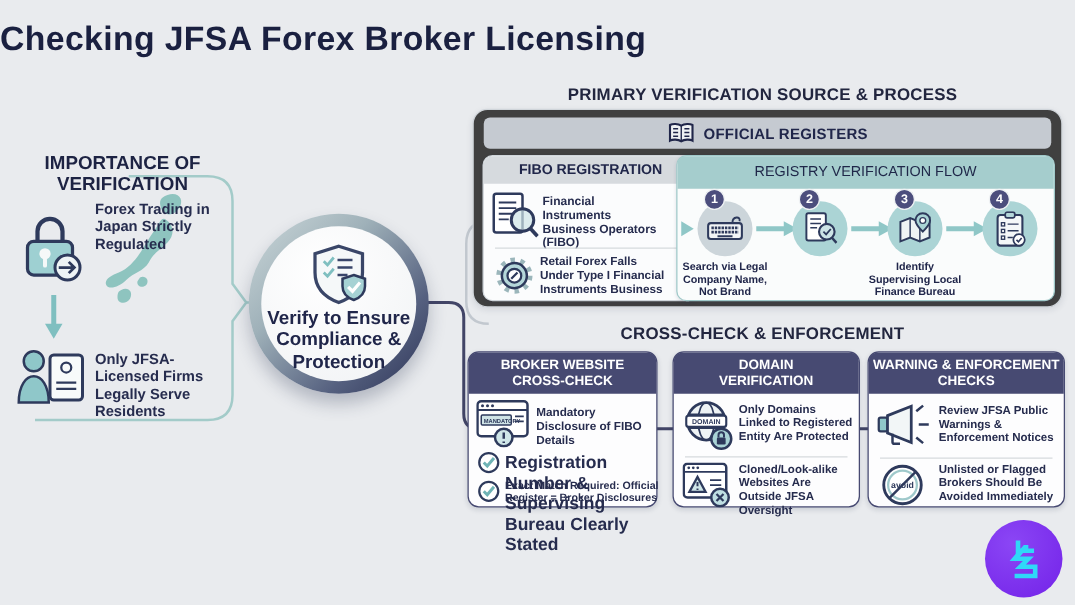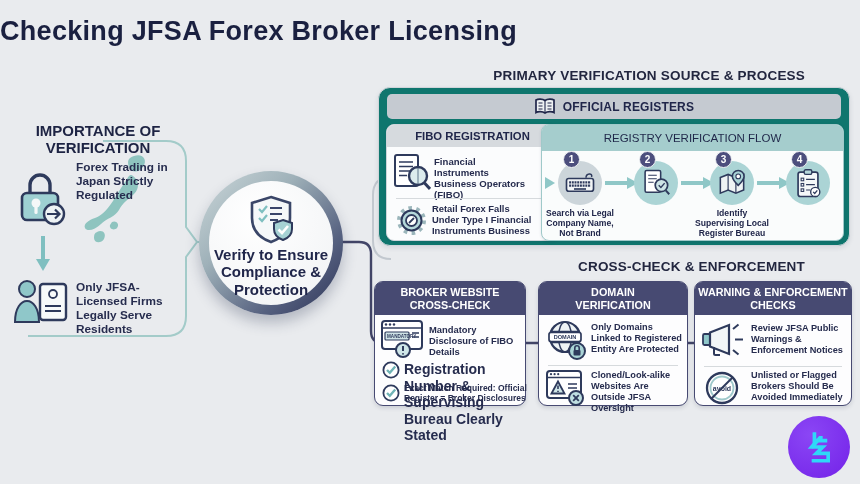--- a/index.html
+++ b/index.html
@@ -15,22 +15,22 @@
   .lp-text{font-size:11.8px;font-weight:bold;color:#262c4e;line-height:1.2}
 
   
   .ring{left:199px;top:171px;width:144px;height:144px;border-radius:50%;
     background:linear-gradient(135deg,#ccd8da 0%,#9fb1b9 35%,#55607f 72%,#2c3356 100%);
     box-shadow:0 8px 14px rgba(40,50,80,.28);z-index:2}
   .ring-in{position:absolute;inset:10px;border-radius:50%;background:radial-gradient(circle at 40% 30%,#ffffff,#f0f2f4);text-align:center}
   .ring-label{margin:2px auto 0;width:122px;font-size:15px;font-weight:bold;color:#20264a;line-height:1.15}
 
   
-  .sec-head{font-size:13.5px;font-weight:bold;color:#22263f;letter-spacing:.2px;text-align:right}
-  .panel{left:378px;top:87px;width:472px;height:159px;background:#0f766e;border:1.5px solid #d0d5da;border-radius:12px;
+  .sec-head{font-size:13.5px;font-weight:bold;color:#22263f;letter-spacing:.2px;text-align:center}
+  .panel{left:378px;top:87px;width:472px;height:159px;background:#404040;border:1.5px solid #d0d5da;border-radius:12px;
     box-shadow:0 2px 5px rgba(30,40,70,.10);z-index:2}
   .reg-bar{position:absolute;left:8px;top:6px;right:8px;height:25px;background:#c5cad1;border-radius:5px;
     display:flex;align-items:center;justify-content:center;gap:7px}
   .reg-bar span{font-size:12px;font-weight:bold;color:#20264a;letter-spacing:.2px}
   .fibo{position:absolute;left:7px;top:36px;width:173px;height:117px;background:#fbfcfd;border:1px solid #cfd5da;border-radius:8px;
     box-shadow:0 1px 3px rgba(30,40,70,.12)}
   .fibo-h{height:22px;background:#d6dade;border-radius:7px 7px 0 0;display:flex;align-items:center;justify-content:center;
     font-size:11.3px;font-weight:bold;color:#20264a}
   .flow{position:absolute;left:162px;top:36px;width:303px;height:117px;background:#fafcfc;border:1.5px solid #9fc9c9;border-radius:8px;
     box-shadow:0 1px 3px rgba(30,40,70,.12)}
@@ -188,21 +188,21 @@
 
       <div class="step-badge" style="left:173px;top:26px">3</div>
       <div class="step-circle" style="left:168px;top:36px">
         <svg width="28" height="28" viewBox="0 0 36 36">
           <path d="M3 11 L13 7 L23 11 L33 7 V27 L23 31 L13 27 L3 31 Z" fill="#eef3f4" stroke="#2e3a5c" stroke-width="2"></path>
           <path d="M13 7 V27 M23 11 V31" stroke="#2e3a5c" stroke-width="1.5"></path>
           <path d="M26 2 C30.5 2 33.5 5.5 33.5 9.5 C33.5 13.5 26 21 26 21 C26 21 18.5 13.5 18.5 9.5 C18.5 5.5 21.5 2 26 2 Z" fill="#a9d3d5" stroke="#2e3a5c" stroke-width="2"></path>
           <circle cx="26" cy="9.5" r="3" fill="#ffffff" stroke="#2e3a5c" stroke-width="1.4"></circle>
         </svg>
       </div>
-      <div class="step-label" style="left:152px;top:84px">Identify Supervising Local Register Bureau</div>
+      <div class="step-label" style="left:152px;top:84px">Identify Supervising Local Finance Bureau</div>
       <svg class="abs" style="left:214px;top:51px" width="36" height="14" viewBox="0 0 36 14">
         <path d="M1 7 H24" stroke="#8fc7c7" stroke-width="4"></path>
           <path d="M23 1 L34 7 L23 13 Z" fill="#8fc7c7"></path>
       </svg>
 
       <div class="step-badge" style="left:249px;top:26px">4</div>
       <div class="step-circle" style="left:244px;top:36px">
         <svg width="26" height="29" viewBox="0 0 34 38">
           <rect x="4" y="4" width="26" height="32" rx="3" fill="#f4f7f8" stroke="#2e3a5c" stroke-width="2.2"></rect>
           <rect x="12" y="1" width="10" height="6" rx="2" fill="#b5d7da" stroke="#2e3a5c" stroke-width="1.8"></rect>

